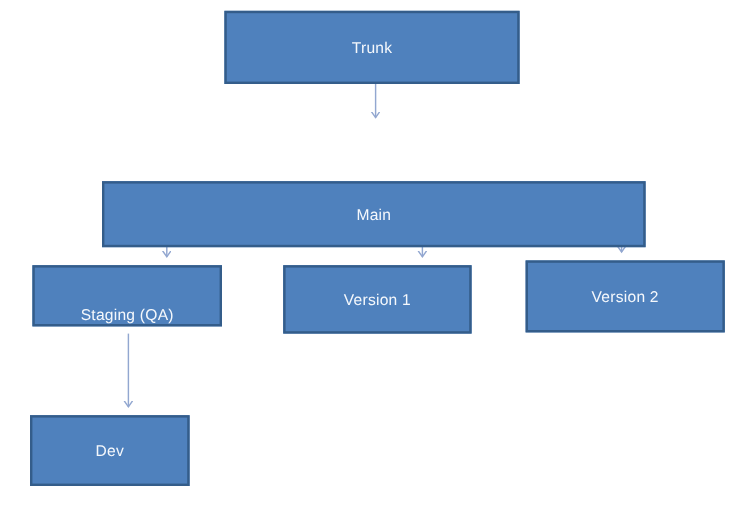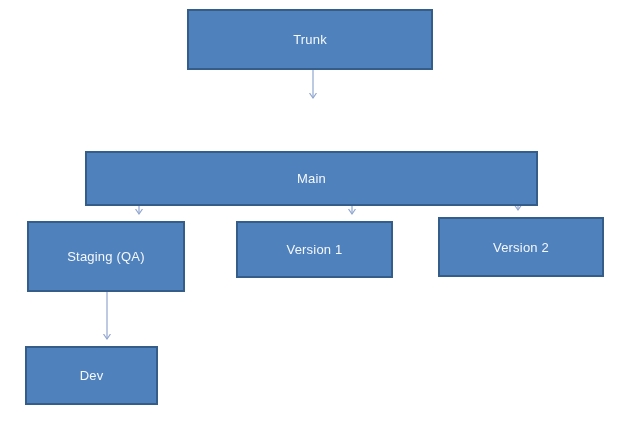--- a/index.html
+++ b/index.html
@@ -31,21 +31,21 @@
     font-size: 13px;
     display: flex;
     align-items: center;
     justify-content: center;
     text-align: center;
     letter-spacing: 0.2px;
     cursor: default;
   }
   .node-trunk    { left: 187px; top:   9px; width: 246px; height: 61px; }
   .node-main     { left:  85px; top: 103px; width: 453px; height: 55px; margin-top: 48px; }
-  .node-staging  { left:  27px; top: 221px; width: 158px; height: 71px; }
+  .node-staging  { left:  27px; top: 221px; width: 158px; height: 51px; align-items: flex-end; }
   .node-version1 { left: 236px; top: 221px; width: 157px; height: 57px; }
   .node-version2 { left: 438px; top: 217px; width: 166px; height: 60px; }
   .node-dev      { left:  25px; top: 346px; width: 133px; height: 59px; }
 </style>
 </head>
 <body>
 
 <div class="canvas">
 
   <svg class="edges-layer" width="624" height="425" viewBox="0 0 624 425" xmlns="http://www.w3.org/2000/svg">

